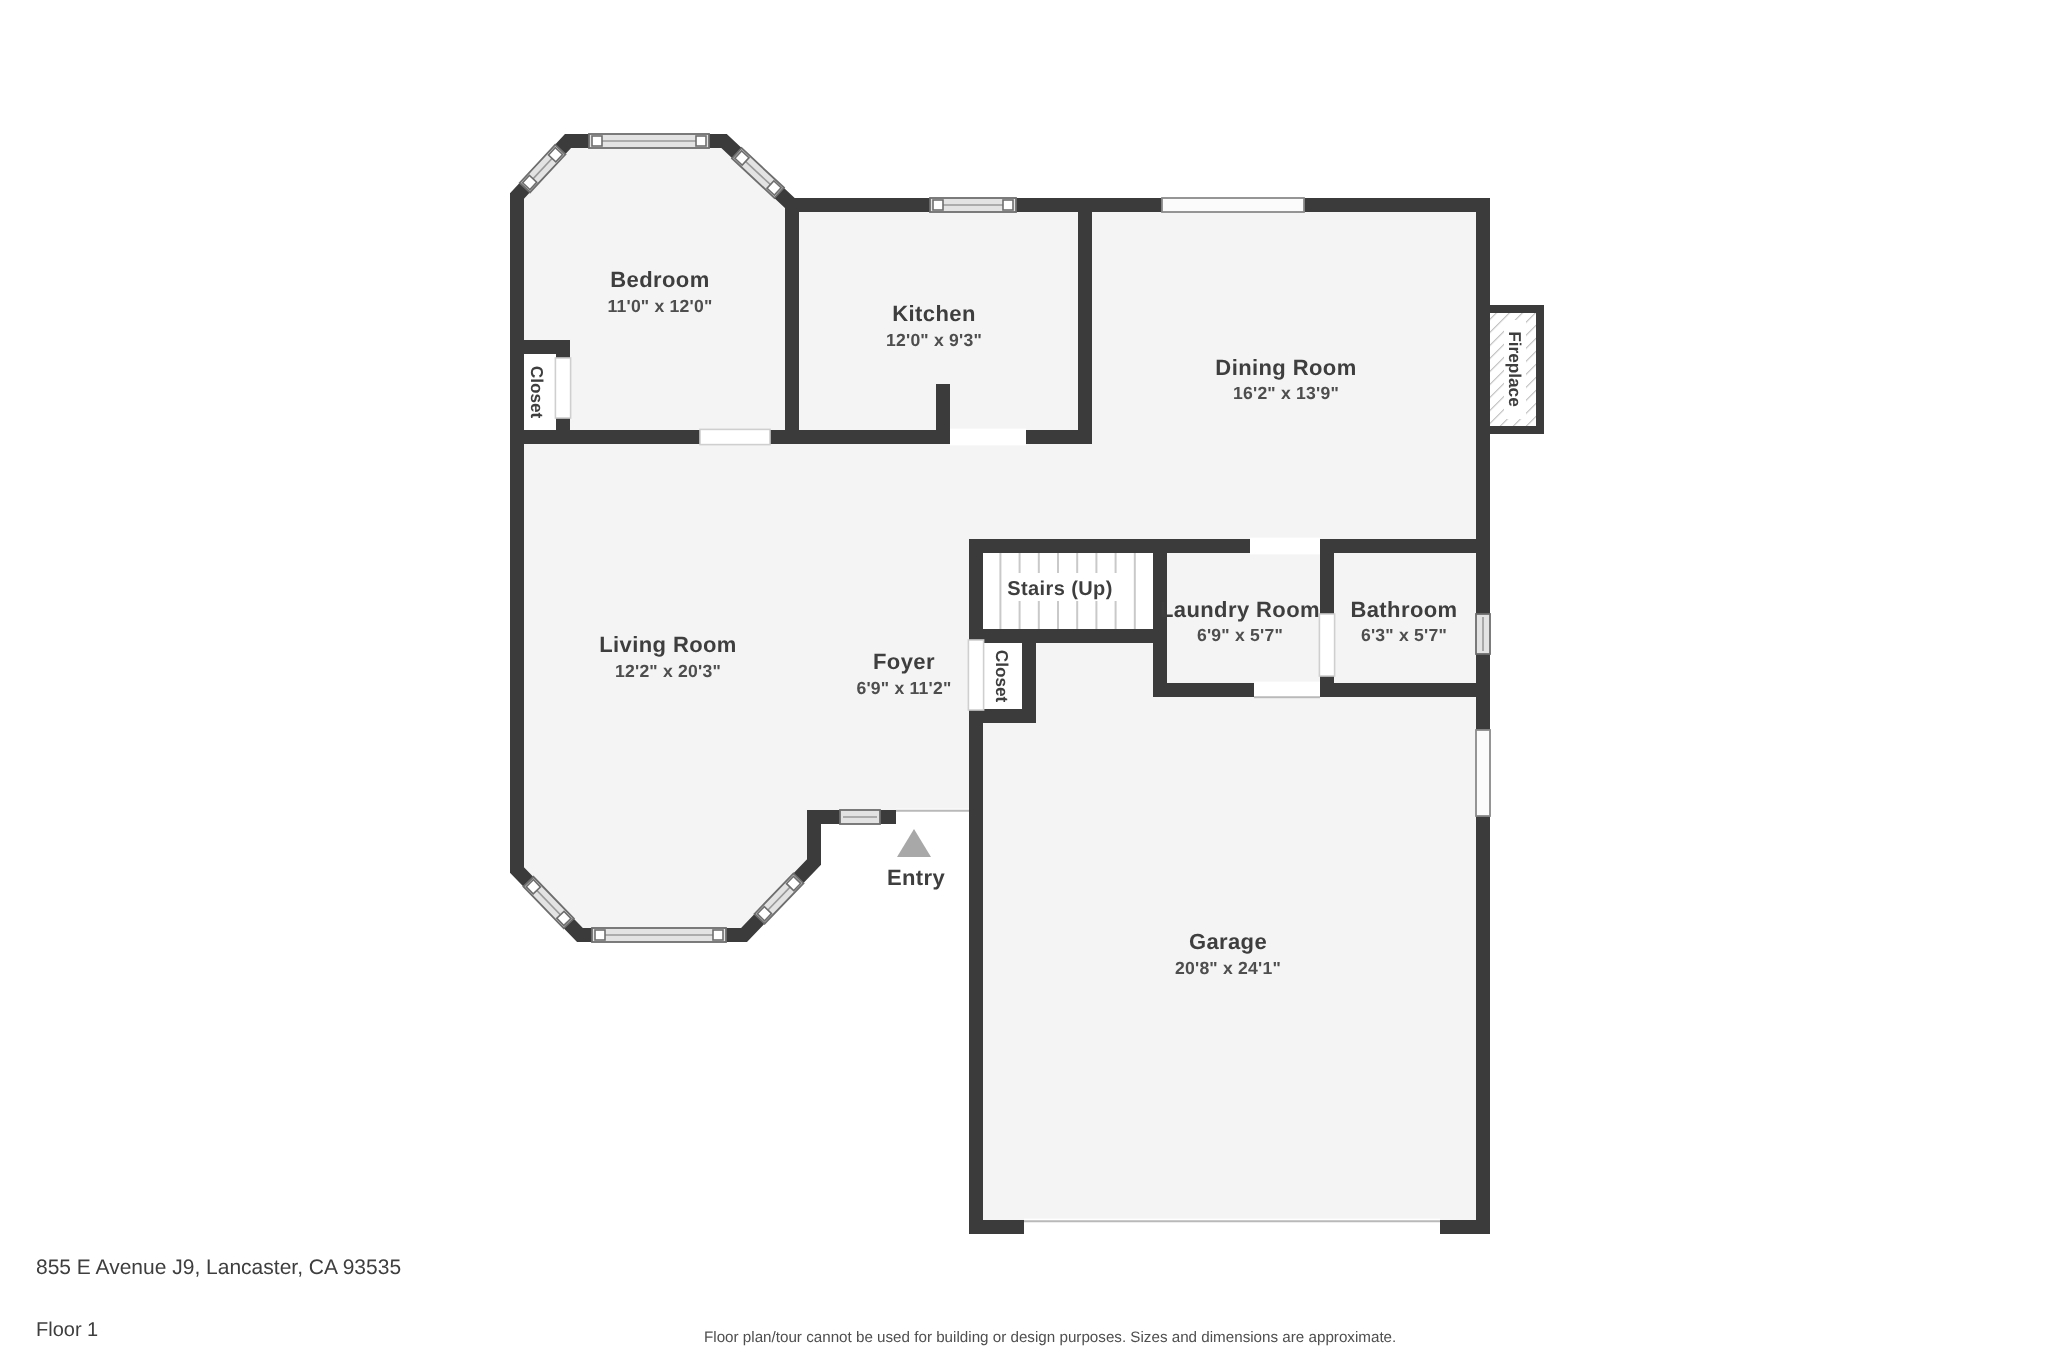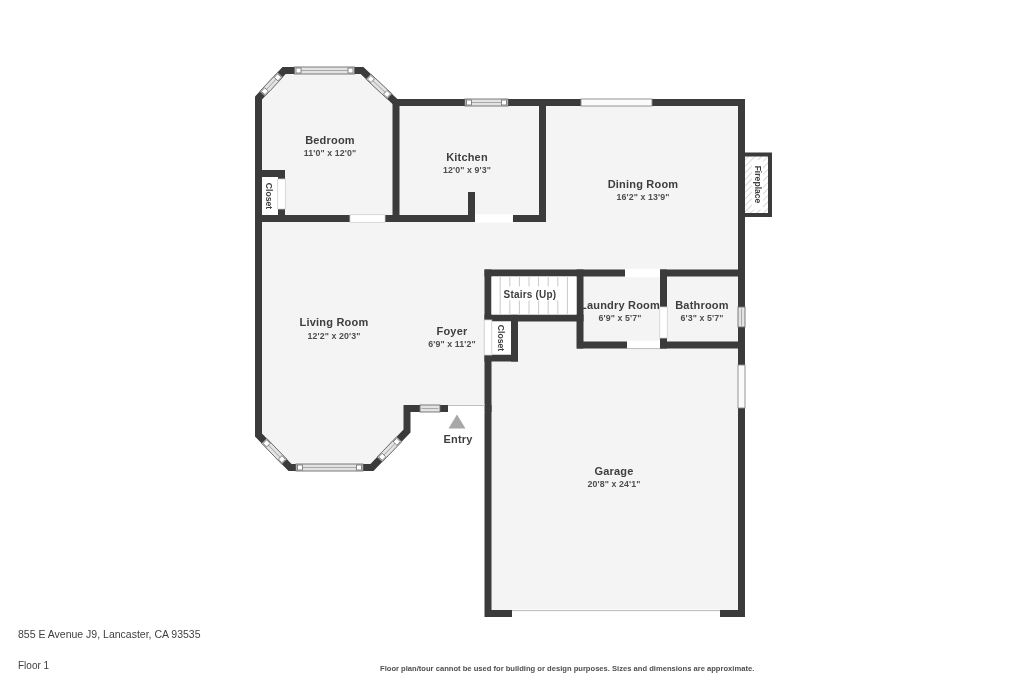--- a/index.html
+++ b/index.html
@@ -26,21 +26,21 @@
   .door{fill:#ffffff;stroke:#cfcfcf;stroke-width:.8;}
   .door-plain{fill:#ffffff;}
   .thresh{stroke:#b9b9b9;stroke-width:1;}
   .win{fill:var(--window);stroke:#6e6e6e;stroke-width:.9;}
   .win-white{fill:#fbfbfb;stroke:#8a8a8a;stroke-width:.9;}
   .win-mid{stroke:#9a9a9a;stroke-width:.8;}
   .win-tick{fill:#ffffff;stroke:#6e6e6e;stroke-width:.8;}
   .fp-box{fill:url(#hatch);stroke:var(--wall);stroke-width:4;}
   .addr{position:absolute;left:18px;top:628px;font-size:10.5px;font-weight:400;color:#3e3e3e;}
   .floorlbl{position:absolute;left:18px;top:660px;font-size:10px;font-weight:400;color:#3e3e3e;}
-  .disclaimer{position:absolute;left:352px;top:664px;font-size:7.6px;font-weight:700;color:#4f4f4f;white-space:nowrap;margin-left:28px;}
+  .disclaimer{position:absolute;left:352px;top:664px;font-size:7.6px;font-weight:400;color:#4f4f4f;white-space:nowrap;}
 </style>
 </head>
 <body>
 
 <div class="page">
 
   <svg width="1024" height="683" viewBox="0 0 1024 683">
     <defs>
       <pattern id="hatch" patternUnits="userSpaceOnUse" width="4.6" height="4.6" patternTransform="rotate(45)">
         <rect width="4.6" height="4.6" fill="#ffffff"></rect>

